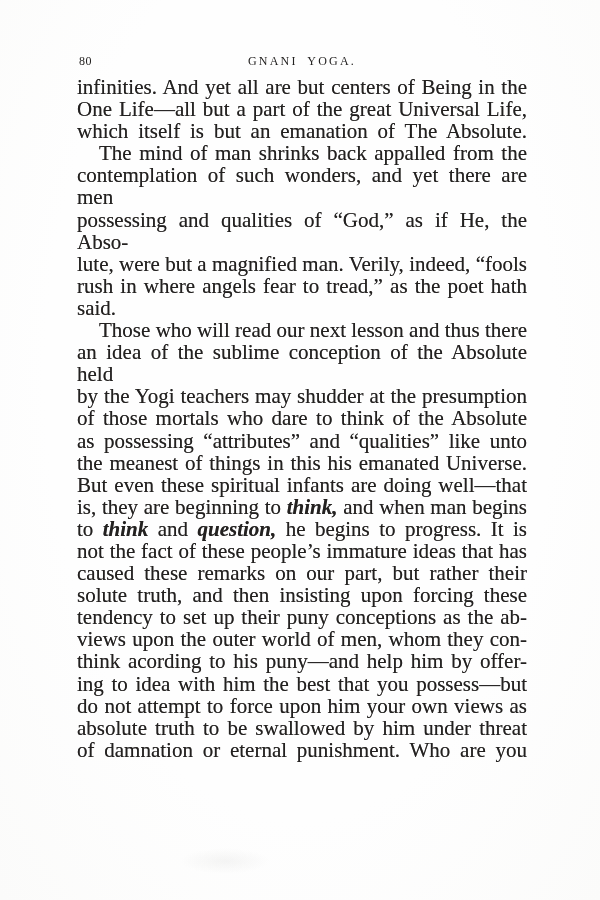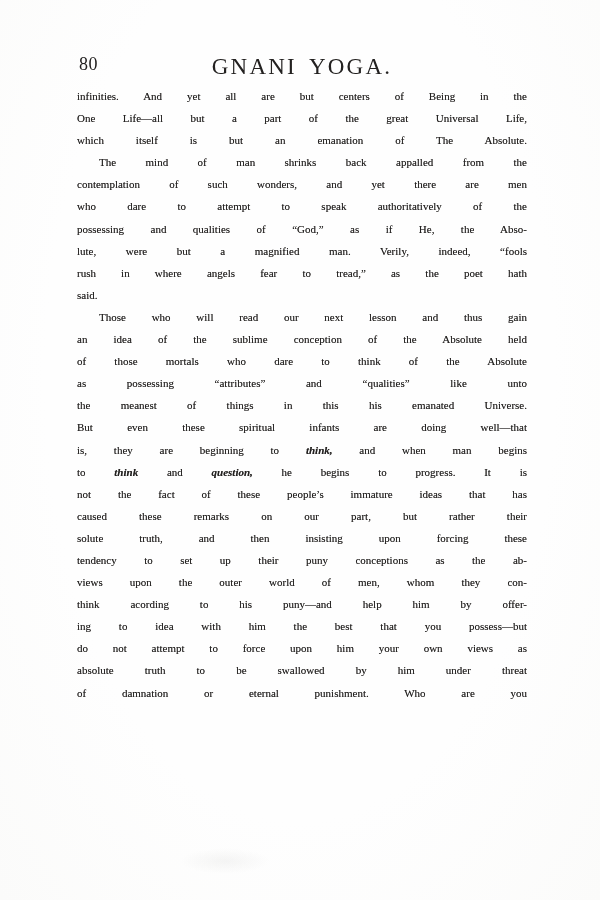--- a/index.html
+++ b/index.html
@@ -22,39 +22,39 @@
     position: absolute;
     left: 77px;
     top: 54px;
     width: 450px;
     height: 24px;
   }
   .page-number {
     position: absolute;
     left: 2px;
     top: 0;
-    font-size: 18px;
+    font-size: 12px;
     letter-spacing: 0.5px;
   }
   .page-title {
     position: absolute;
     left: 0;
     right: 0;
     top: 0;
     text-align: center;
-    font-size: 23px;
+    font-size: 12px;
     letter-spacing: 2.2px;
     word-spacing: 5px;
   }
   .text-block {
     position: absolute;
     left: 77px;
-    top: 85px;
+    top: 76px;
     width: 450px;
-    font-size: 11px;
+    font-size: 21px;
     line-height: 22.1px;
     text-shadow: 0 0 0.5px rgba(30,28,26,0.55);
   }
   .paragraph { margin: 0; }
   .line {
     text-align: justify;
     text-align-last: justify;
     white-space: normal;
   }
   .line.no-justify { text-align-last: left; }
@@ -80,29 +80,29 @@
   </div>
   <div class="text-block">
       <div class="paragraph">
         <div class="line">infinities.  And yet all are but centers of Being in the</div>
         <div class="line">One Life—all but a part of the great Universal Life,</div>
         <div class="line">which itself is but an emanation of The Absolute.</div>
       </div>
       <div class="paragraph">
         <div class="line indent">The mind of man shrinks back appalled from the</div>
         <div class="line">contemplation of such wonders, and yet there are men</div>
-        <div class="line">who dare to attempt to speak authoritatively of the</div>
         <div class="line">possessing and qualities of “God,” as if He, the Abso-</div>
         <div class="line">lute, were but a magnified man.  Verily, indeed, “fools</div>
         <div class="line">rush in where angels fear to tread,” as the poet hath</div>
         <div class="line no-justify">said.</div>
       </div>
       <div class="paragraph">
-        <div class="line indent">Those who will read our next lesson and thus gain</div>
+        <div class="line indent">Those who will read our next lesson and thus there</div>
         <div class="line">an idea of the sublime conception of the Absolute held</div>
+        <div class="line">by the Yogi teachers may shudder at the presumption</div>
         <div class="line">of those mortals who dare to think of the Absolute</div>
         <div class="line">as possessing “attributes” and “qualities” like unto</div>
         <div class="line">the meanest of things in this his emanated Universe.</div>
         <div class="line">But even these spiritual infants are doing well—that</div>
         <div class="line">is, they are beginning to <i>think,</i> and when man begins</div>
         <div class="line">to <i>think</i> and <i>question,</i> he begins to progress.  It is</div>
         <div class="line">not the fact of these people’s immature ideas that has</div>
         <div class="line">caused these remarks on our part, but rather their</div>
         <div class="line">solute truth, and then insisting upon forcing these</div>
         <div class="line">tendency to set up their puny conceptions as the ab-</div>

